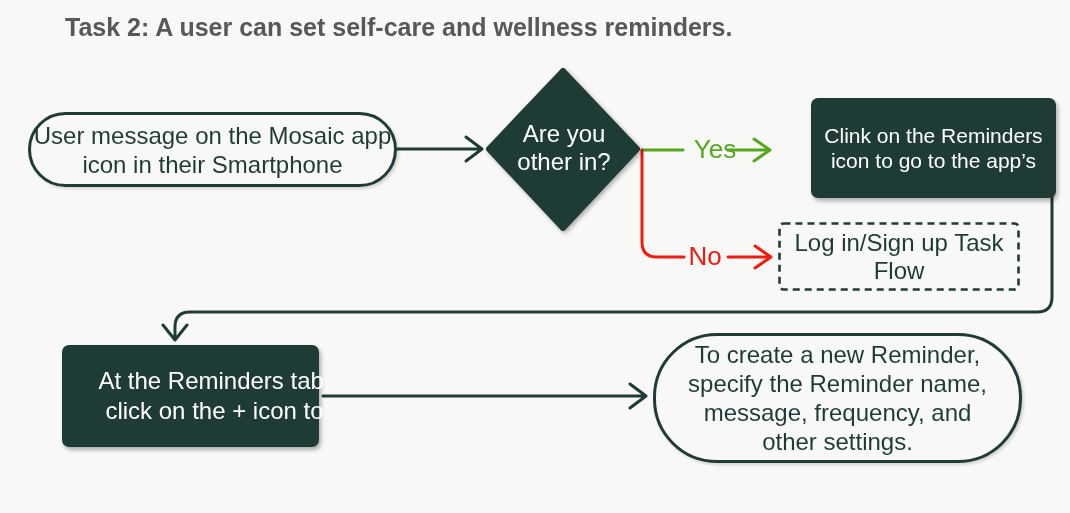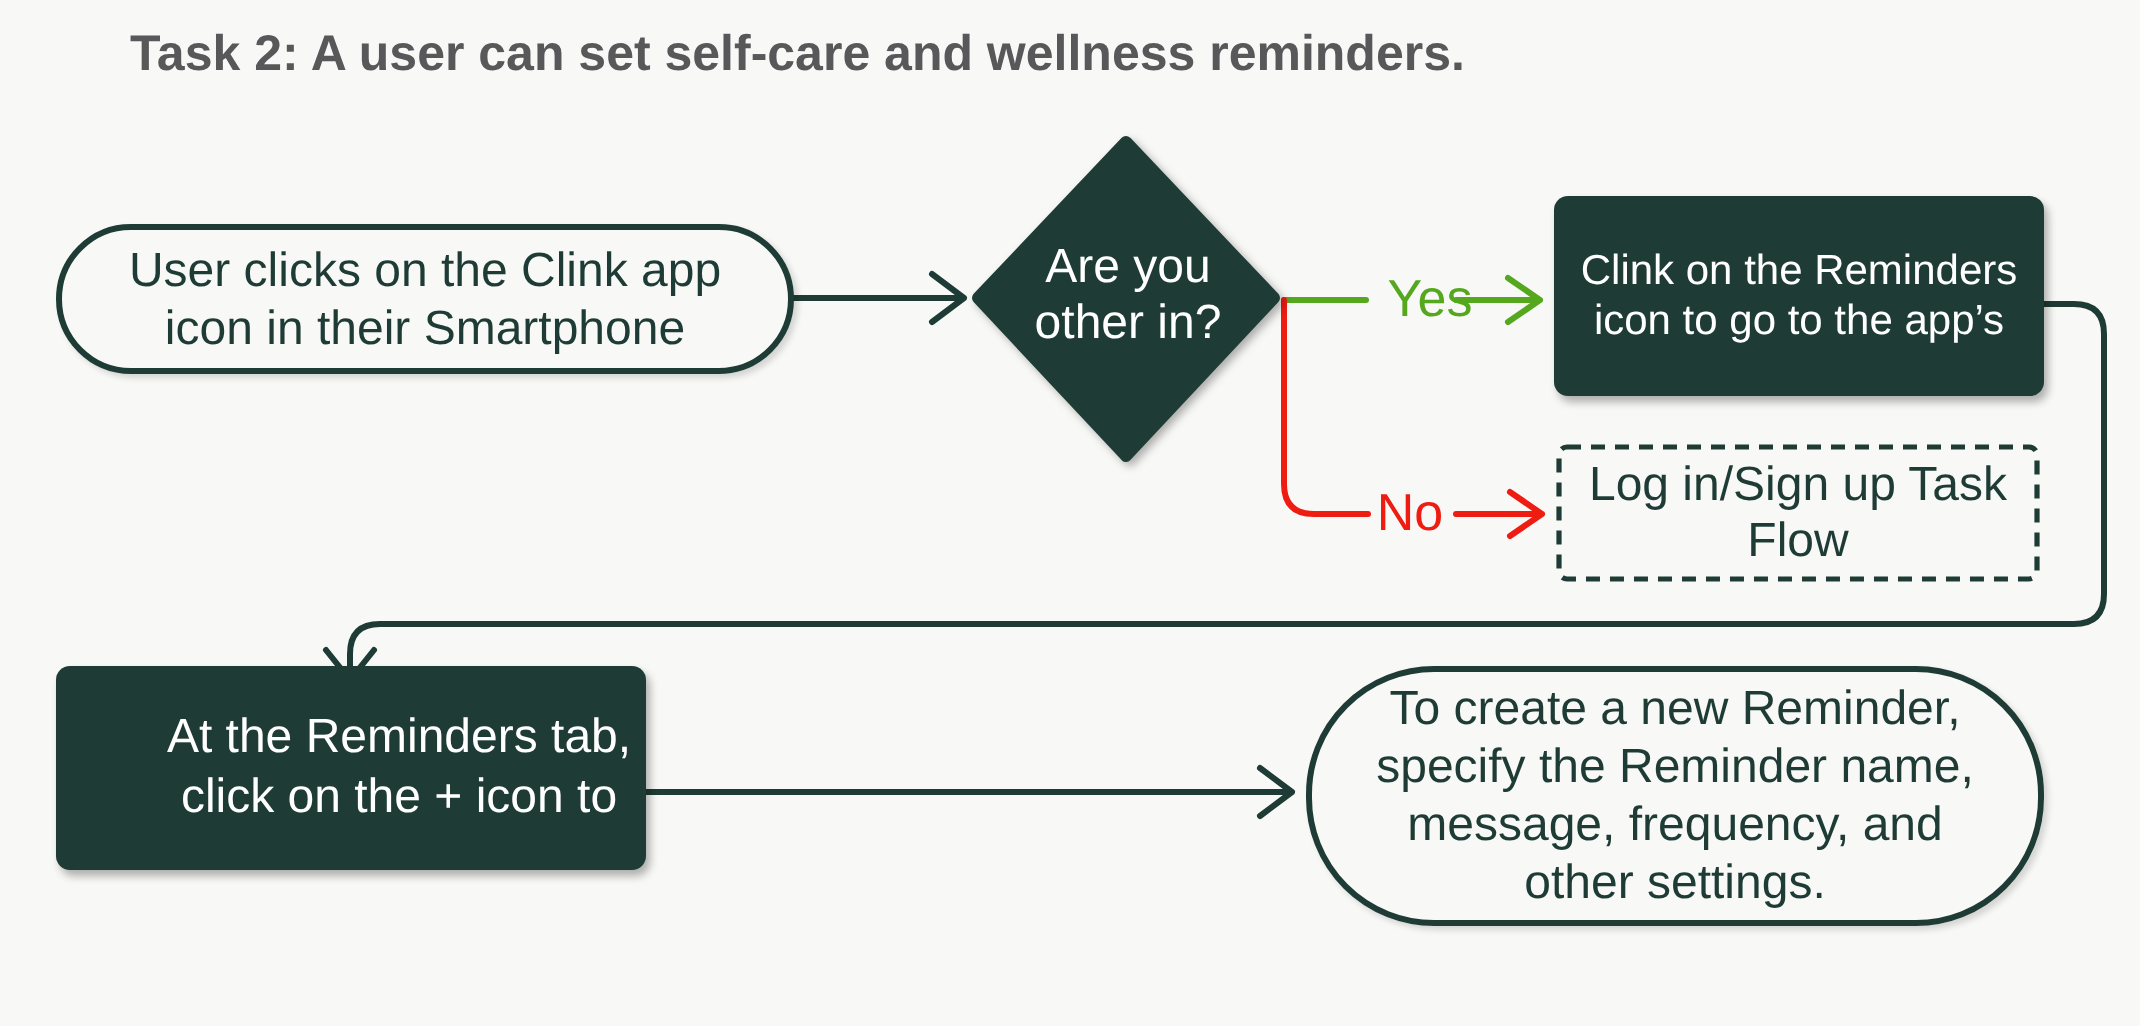--- a/index.html
+++ b/index.html
@@ -64,20 +64,21 @@
   }
   .node .tline { white-space: nowrap; }
   .node.outlined {
     border: 3px solid var(--node-teal, #1e3c35);
     box-shadow: 2px 2px 3px rgba(0,0,0,0.15);
   }
   .node.filled {
     background: var(--node-teal, #1e3c35);
     color: var(--node-text-light, #ffffff);
     box-shadow: 2px 3px 4px rgba(0,0,0,0.30);
+    margin-left: 34px;
   }
   .node.start {
     left: 28px; top: 112px;
     width: 369px; height: 75px;
     border-radius: 40px;
   }
   .node.decision-label {
     left: 488px; top: 109px;
     width: 152px; height: 78px;
     color: var(--node-text-light, #ffffff);
@@ -89,22 +90,22 @@
     border-radius: 7px;
     font-size: 21px;
     line-height: 25px;
   }
   .node.login {
     left: 778px; top: 222px;
     width: 242px; height: 69px;
     line-height: 28px;
   }
   .node.create {
-    left: 28px; top: 333px;
-    width: 295px; height: 102px;
+    left: 28px; top: 345px;
+    width: 257px; height: 102px;
     border-radius: 7px;
     line-height: 30px;
     padding-left: 48px;
   }
   .node.specify {
     left: 653px; top: 333px;
     width: 369px; height: 130px;
     border-radius: 64px;
   }
   .edge-label {
@@ -135,21 +136,21 @@
     <path class="edge red" d="M642 150 V242 Q642 257 657 257 H684 M728 257 H771 M755 246 L771 257 L755 268"></path>
 
     <polygon class="diamond" points="563,71 637,149 563,228 489,149"></polygon>
 
     <rect class="dashed-rect" x="779.5" y="223.5" width="239" height="66" rx="4"></rect>
   </svg>
 
   <div class="page-title">Task 2: A user can set self-care and wellness reminders.</div>
 
   <div class="node outlined start">
-    <div class="tline">User clicks on the Clink app</div>
+    <div class="tline">User message on the Mosaic app</div>
     <div class="tline">icon in their Smartphone</div>
   </div>
 
   <div class="node decision-label">
     <div class="tline">Are you</div>
     <div class="tline">other in?</div>
   </div>
 
   <div class="node filled reminders">
     <div class="tline">Clink on the Reminders</div>

